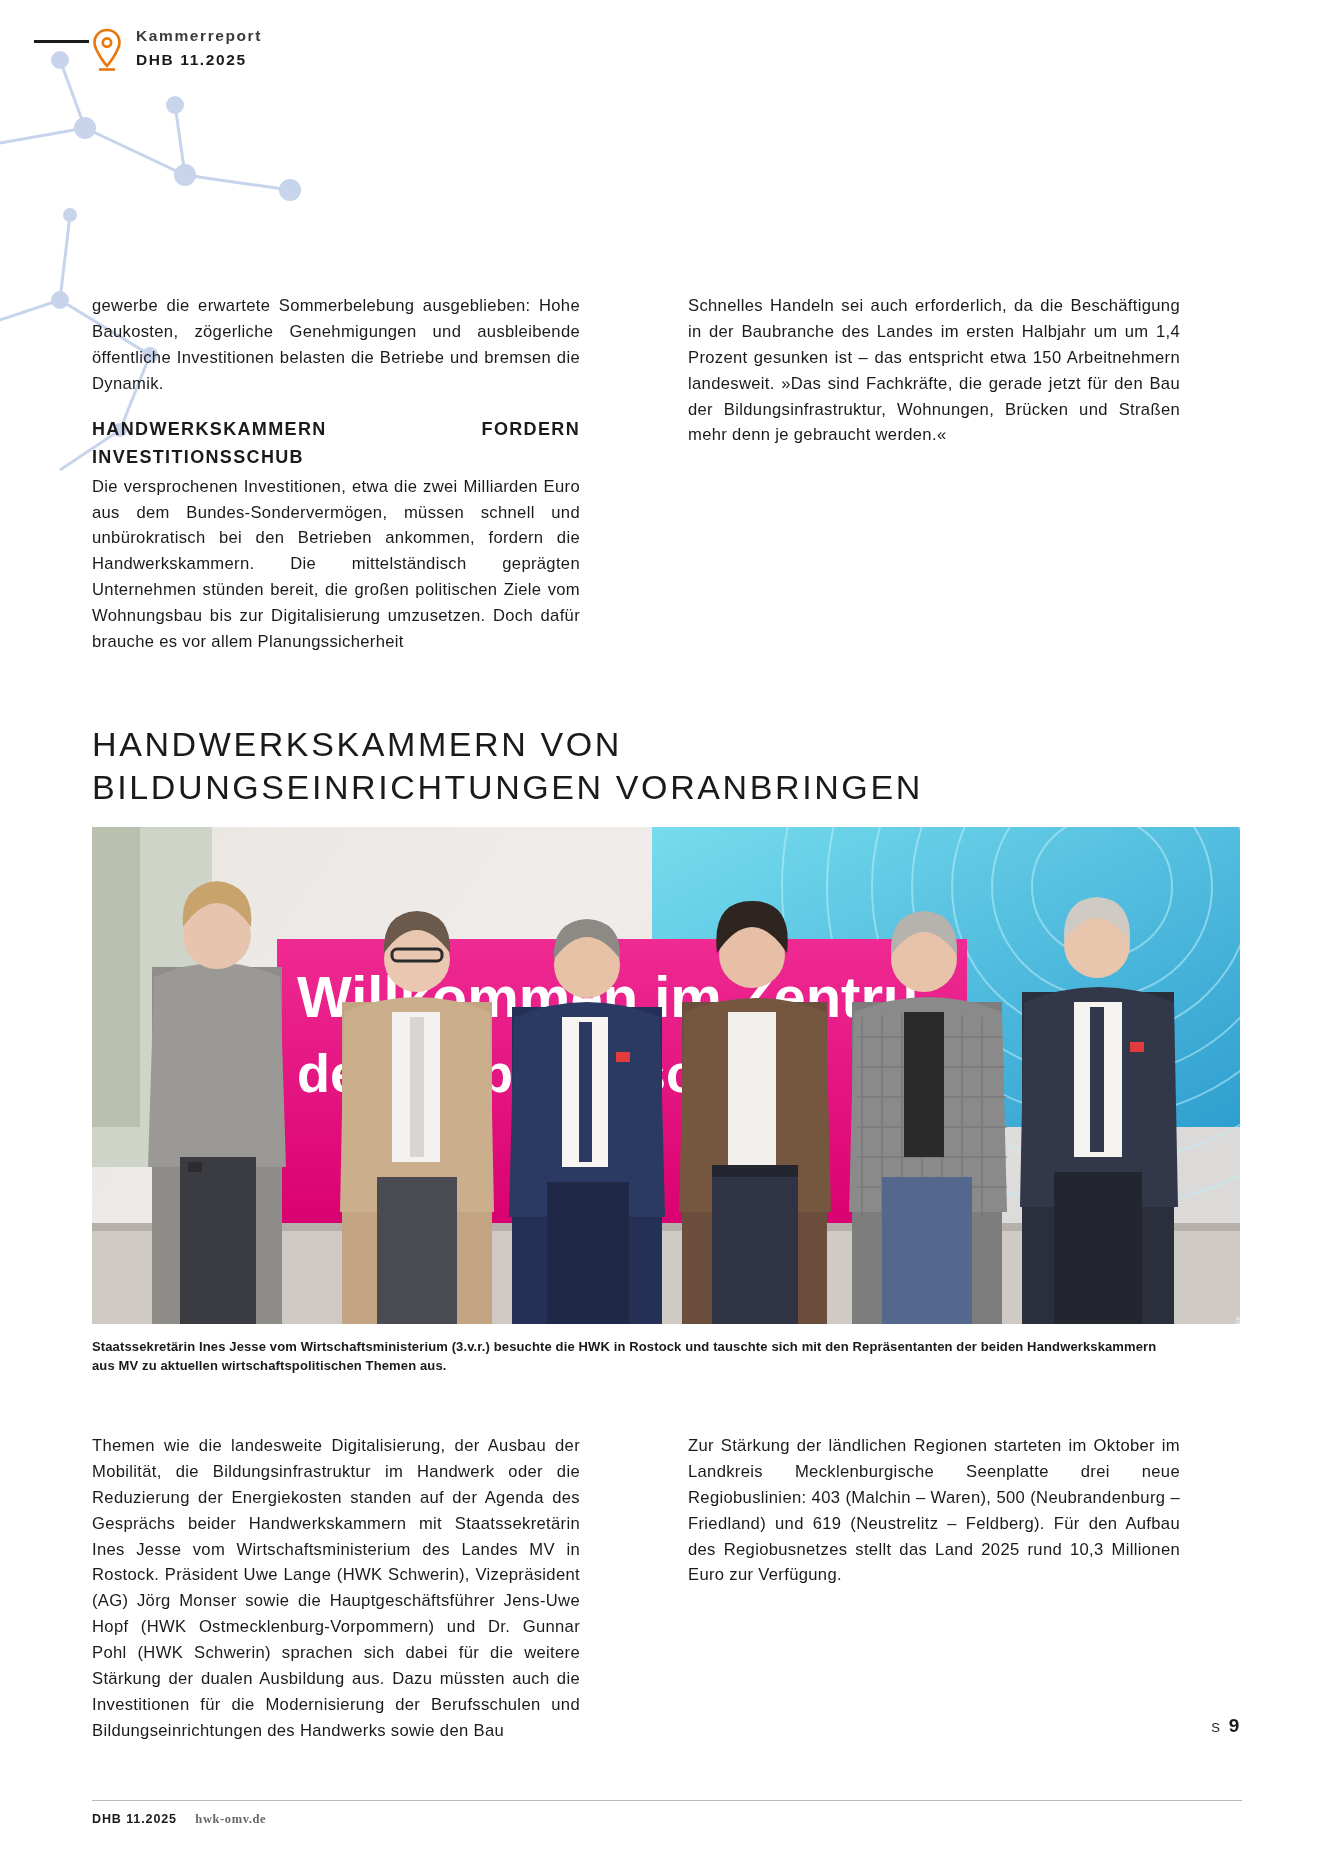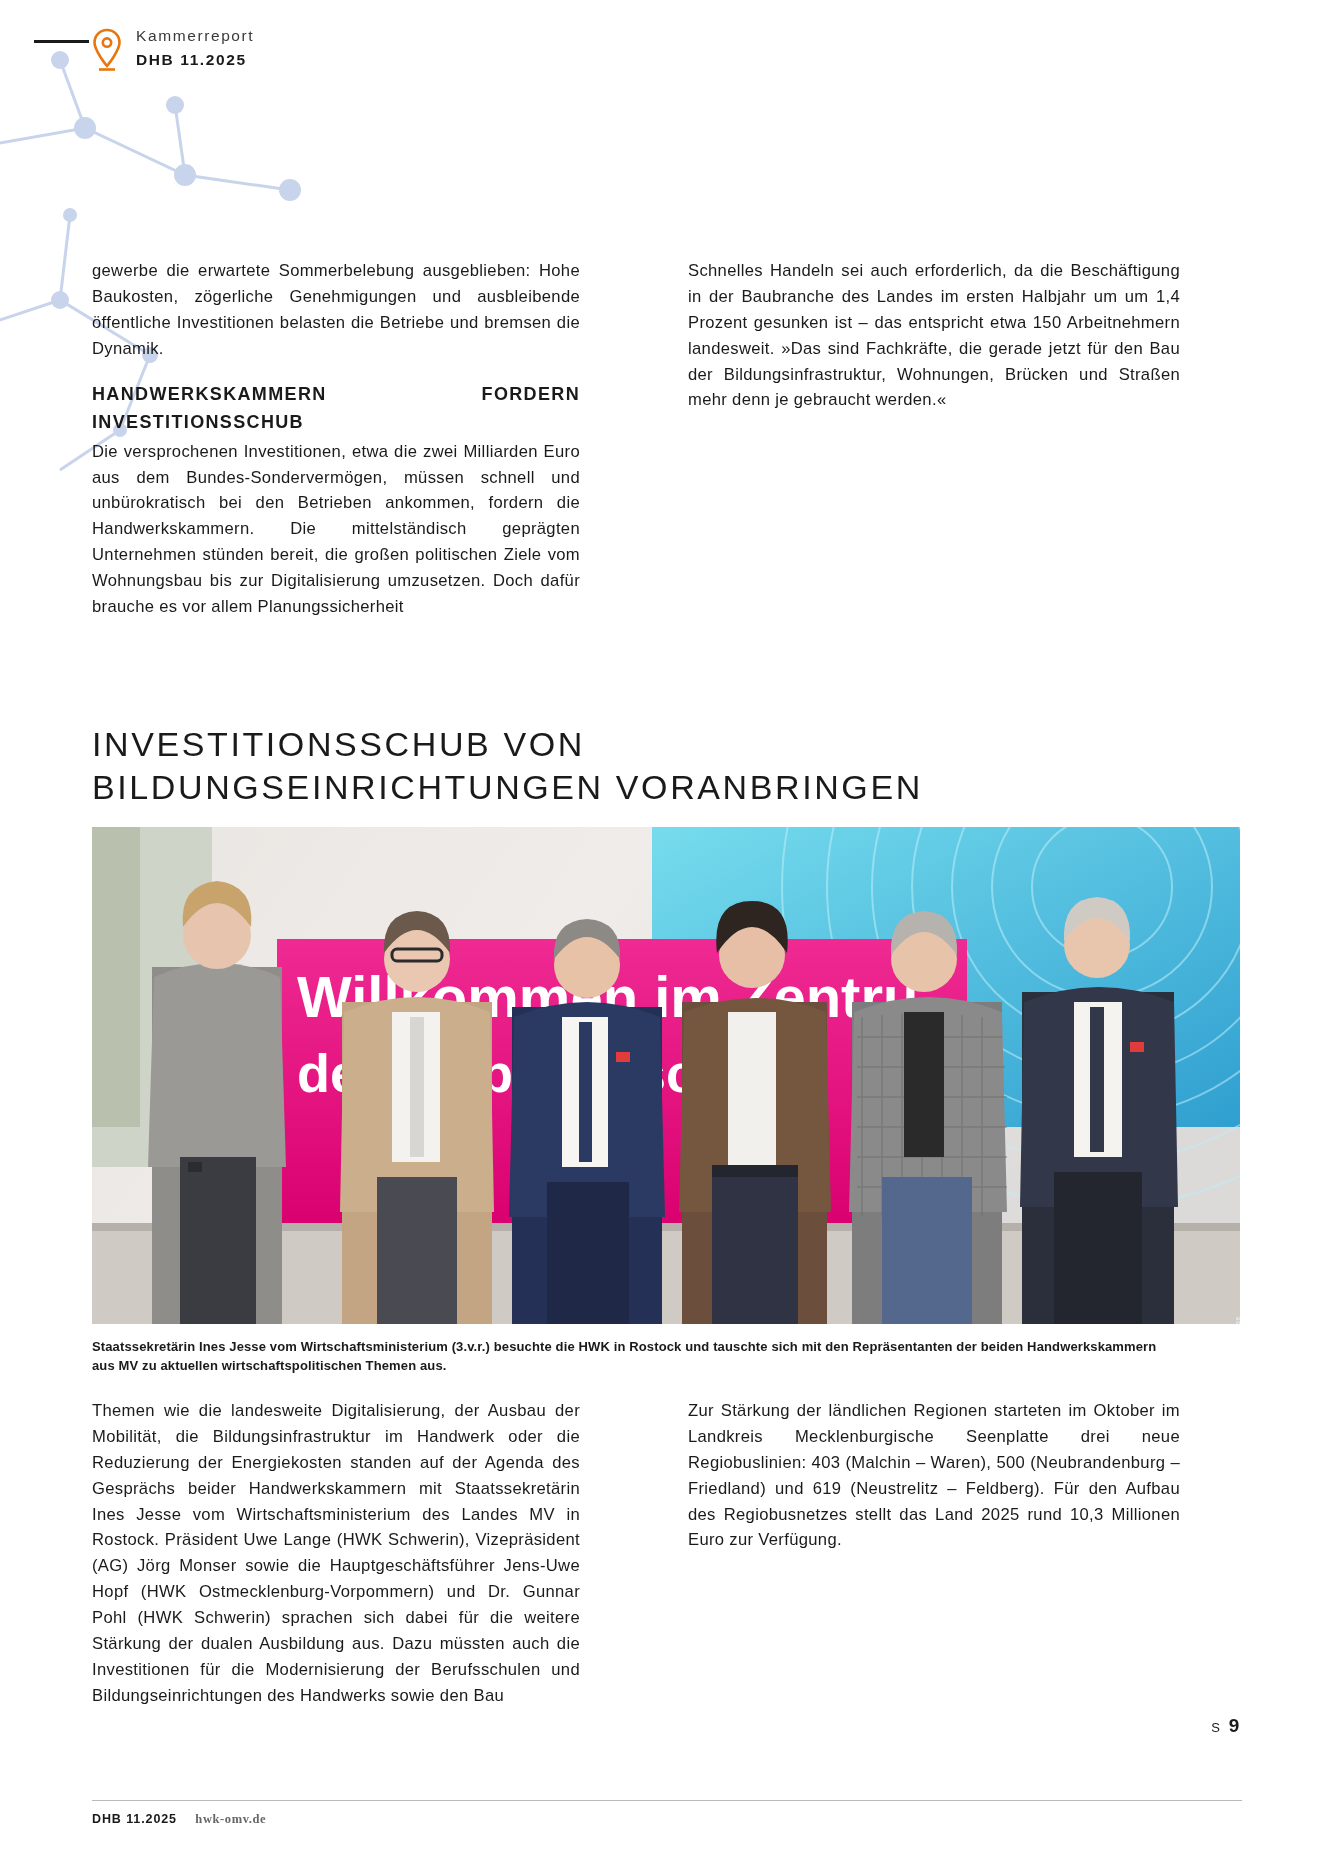--- a/index.html
+++ b/index.html
@@ -29,21 +29,21 @@
     display: flex;
     align-items: flex-start;
     gap: 14px;
   }
   .pin-icon { width: 30px; height: 46px; flex: 0 0 auto; margin-top: 2px;}
   .header-text { line-height: 1.35; }
   .kammerreport {
     font-size: 15.5px;
     letter-spacing: 1.6px;
     color: #3a3a3a;
-    font-weight: 400;
+    font-weight: 700;
   }
   .dhb-issue {
     font-size: 15.5px;
     letter-spacing: 1.6px;
     font-weight: bold;
     color: #1a1a1a;
     margin-top: 3px;
   }
   .header-rule {
     position: absolute;
@@ -56,20 +56,21 @@
   .col-left  { position: absolute; left: 92px;  width: 488px; }
   .col-right { position: absolute; left: 688px; width: 492px; }
 
   .body-text {
     font-size: 16.6px;
     line-height: 1.56;
     color: #1a1a1a;
     text-align: justify;
     letter-spacing: 0.02em;
     hyphens: manual;
+    margin-top: 35px;
   }
   .body-text p { margin: 0 0 18px 0; }
   .body-text p:last-child { margin-bottom: 0; }
 
   .subhead {
     font-size: 18px;
     font-weight: bold;
     letter-spacing: 1.35px;
     margin: 0 0 3px 0;
     color: #1a1a1a;
@@ -191,21 +192,21 @@
   </div>
 </div>
 
 <div class="col-right" style="top:258px;">
   <div class="body-text">
     <p>Schnelles Handeln sei auch erforderlich, da die Beschäftigung in der Baubranche des Landes im ersten Halbjahr um um 1,4 Prozent gesunken ist – das entspricht etwa 150 Arbeitnehmern landesweit. »Das sind Fachkräfte, die gerade jetzt für den Bau der Bildungsinfrastruktur, Wohnungen, Brücken und Straßen mehr denn je gebraucht werden.«</p>
   </div>
 </div>
 
 <h1 class="headline">
-  <span>INVESTITIONSSCHUB VON</span>
+  <span>HANDWERKSKAMMERN VON</span>
   <span>BILDUNGSEINRICHTUNGEN VORANBRINGEN</span>
 </h1>
 
 <div class="photo-wrap">
   <svg class="photo" viewBox="0 0 1148 497" preserveAspectRatio="xMidYMid slice">
     <defs>
       <linearGradient id="wallg" x1="0" y1="0" x2="1" y2="0.3">
         <stop offset="0" stop-color="#e9e6e2"></stop>
         <stop offset="0.45" stop-color="#efecea"></stop>
         <stop offset="1" stop-color="#dcdad8"></stop>

